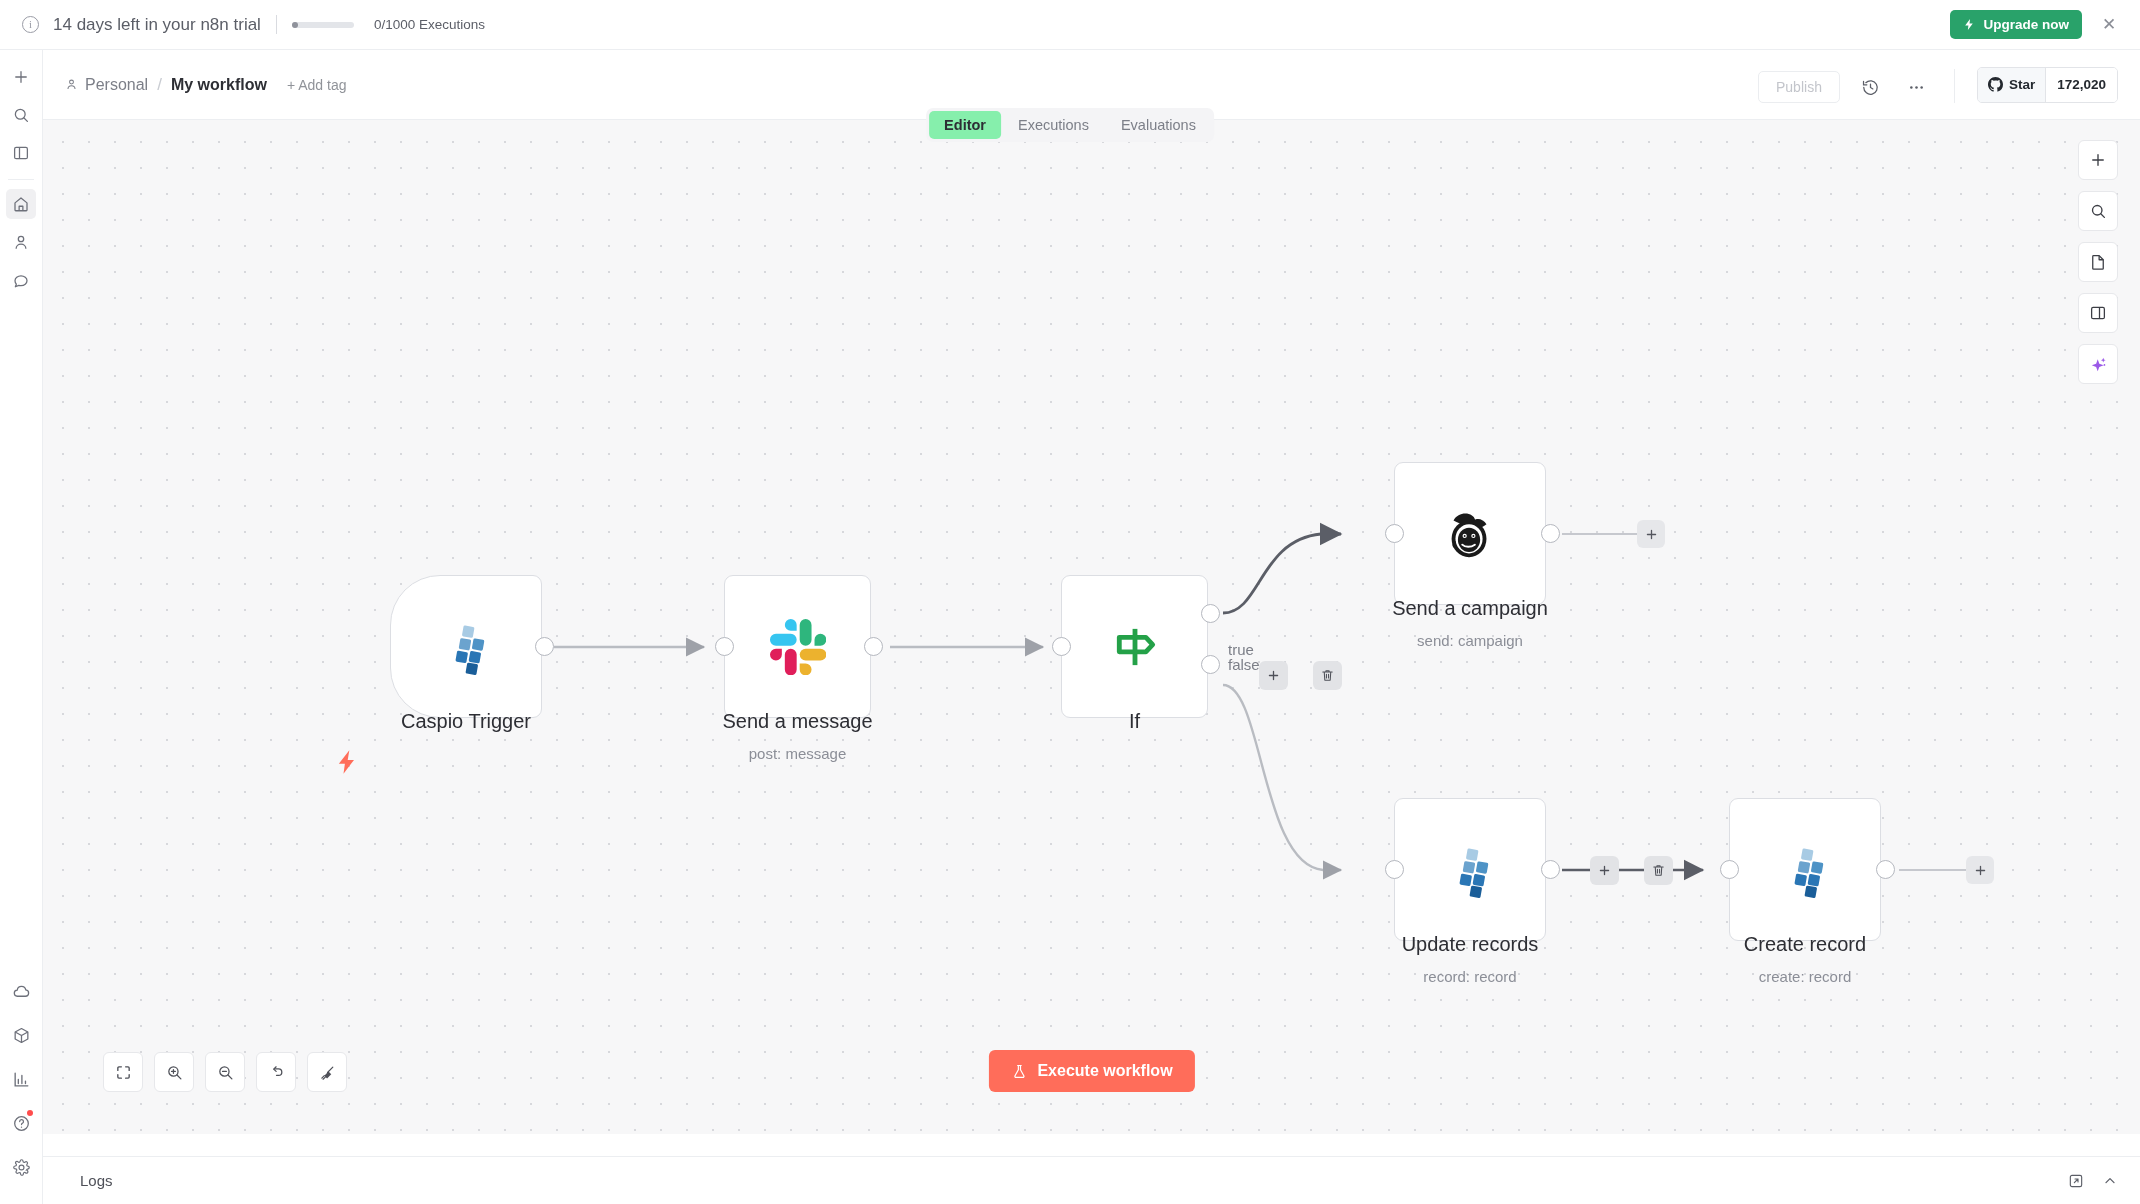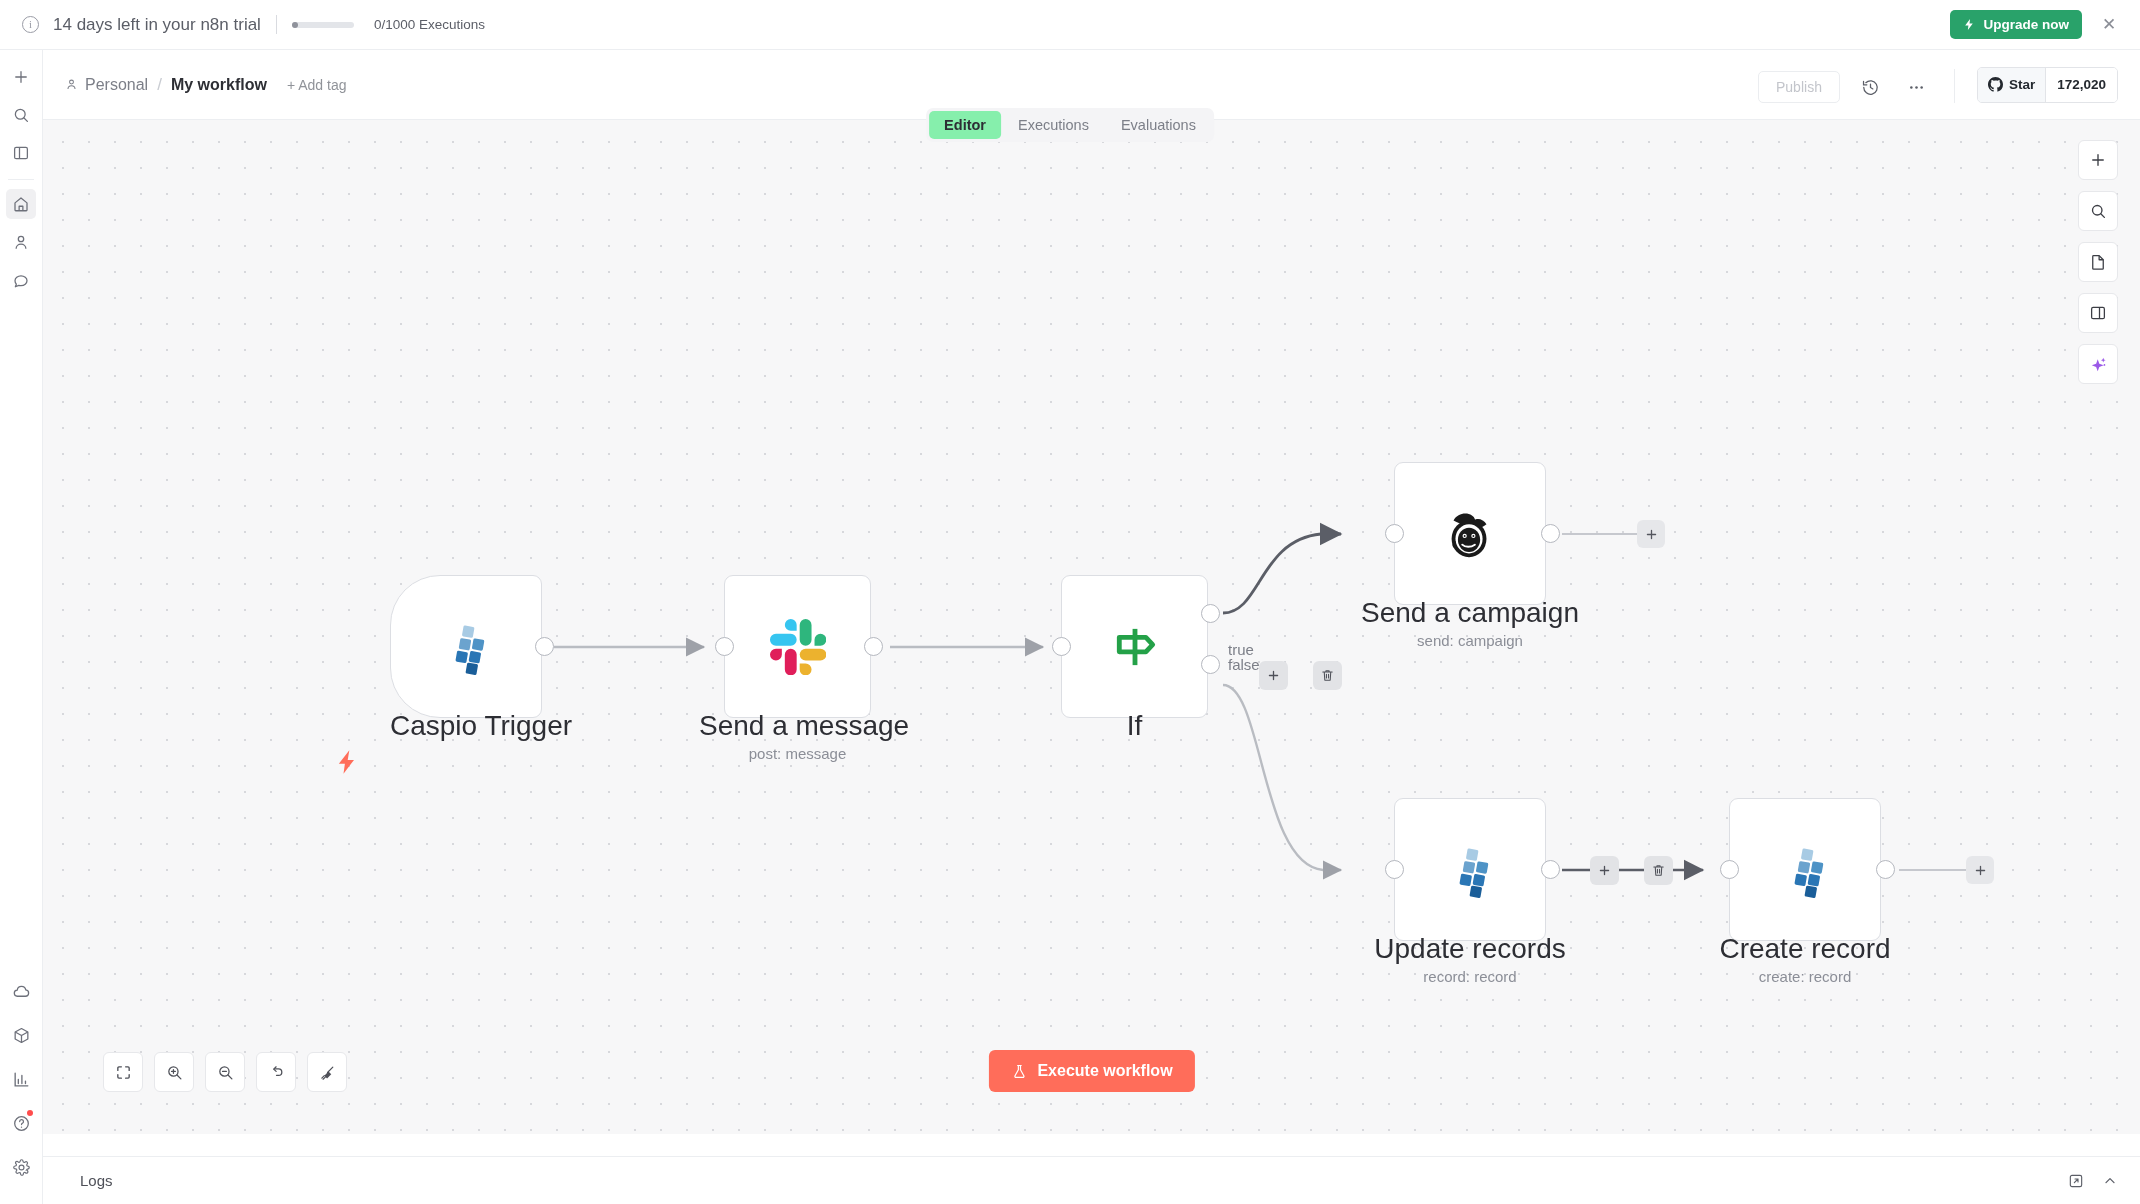--- a/index.html
+++ b/index.html
@@ -122,21 +122,21 @@
   }
   #edges { position: absolute; inset: 0; width: 2097px; height: 1014px; }
 
   .node {
     position: absolute; background: #fff; border: 1px solid #dcdee3;
     border-radius: 9px; display: flex; align-items: center; justify-content: center;
     cursor: pointer; z-index: 5;
   }
   .node.trigger { border-top-left-radius: 50px; border-bottom-left-radius: 50px; }
   .node-title {
-    position: absolute; text-align: center; font-size: 28px; color: #2d2e34;
+    position: absolute; text-align: center; font-size: 20px; color: #2d2e34;
     white-space: nowrap; z-index: 5;
   }
   .node-sub {
     position: absolute; text-align: center; font-size: 15px; color: #8b8e97;
     white-space: nowrap; z-index: 5;
   }
   .port {
     position: absolute; width: 19px; height: 19px; border-radius: 50%;
     background: #fff; border: 1.6px solid #b5b8bf; z-index: 8; cursor: crosshair;
   }

